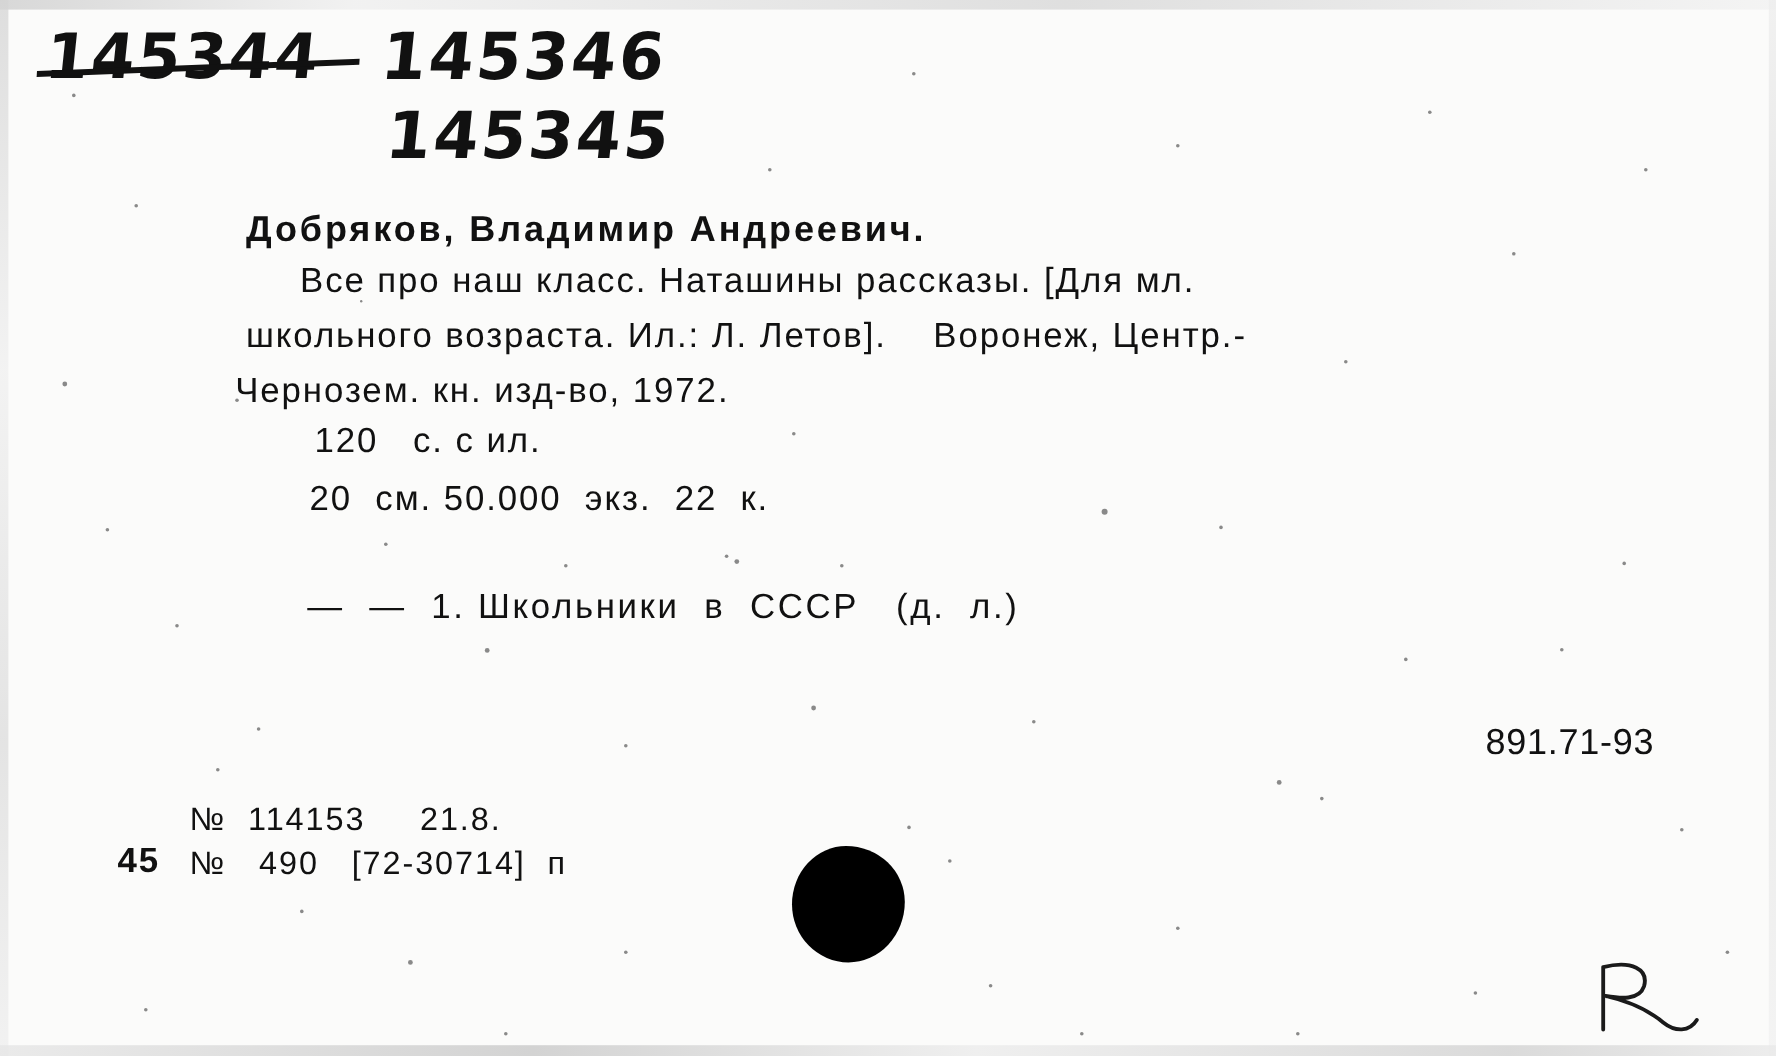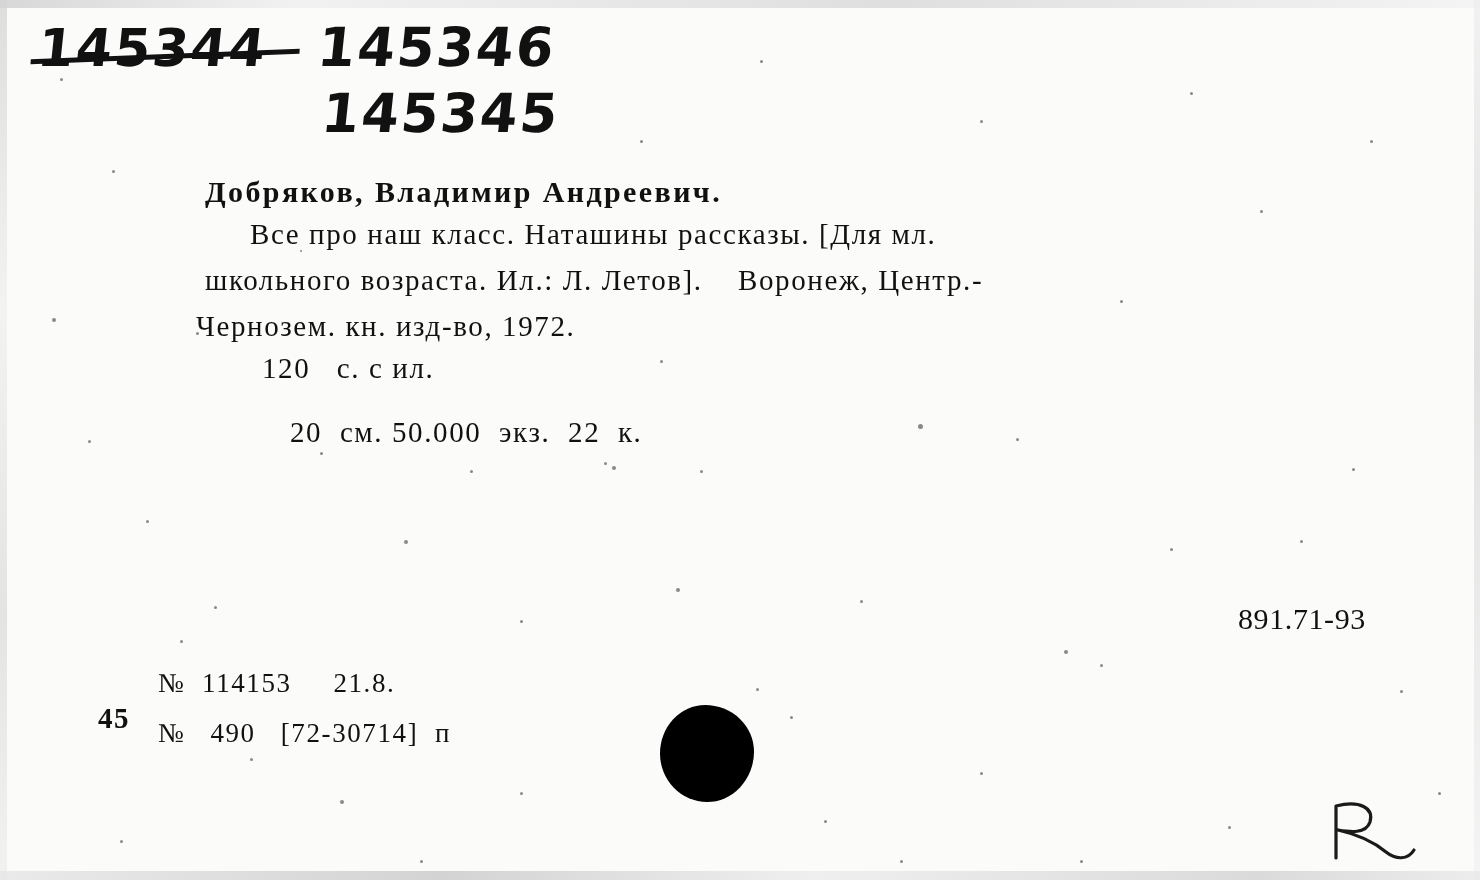--- a/index.html
+++ b/index.html
@@ -74,57 +74,57 @@
     font-size: 54px;
   }
   #hand-num3 {
     left: 322px; top: 82px;
     font-size: 54px;
   }
 
   
   .typed {
     position: absolute;
-    font-family: Liberation Serif, serif;
+    font-family: Liberation Sans, sans-serif;
     font-size: 29px;
     letter-spacing: 1.6px;
     white-space: pre;
     color: #111;
   }
   #author {
     left: 205px; top: 175px;
     font-weight: 700;
     letter-spacing: 2.4px;
     font-size: 30px;
   }
   #title-l1 { left: 250px; top: 218px; }
   #title-l2 { left: 205px; top: 264px; }
   #title-l3 { left: 196px; top: 310px; }
   #phys-l1  { left: 262px; top: 352px; }
-  #phys-l2  { left: 258px; top: 416px; margin-left: 32px; }
+  #phys-l2  { left: 258px; top: 400px; }
 
   #subject {
     left: 256px; top: 490px;
     letter-spacing: 2.2px;
   }
 
   #classnum {
     left: 1238px; top: 602px;
     font-size: 30px;
     letter-spacing: 0.6px;
   }
 
   
   #acq-45 {
     left: 98px; top: 702px;
     font-weight: 700;
     font-size: 29px;
   }
   #acq-l1 { left: 158px; top: 668px; font-size: 27px; }
-  #acq-l2 { left: 158px; top: 704px; font-size: 27px; margin-top: 14px; }
+  #acq-l2 { left: 158px; top: 704px; font-size: 27px; }
   #acq-l3 { left: 158px; top: 740px; font-size: 27px; }
 
   
   #ink-blot {
     position: absolute;
     left: 660px; top: 705px;
     width: 94px; height: 97px;
     background: #000;
     border-radius: 48% 52% 50% 50% / 50% 48% 52% 50%;
   }
@@ -153,20 +153,21 @@
   <div class="hand" id="hand-num2">145346</div>
   <div class="hand" id="hand-num3">145345</div>
 
   <div class="typed" id="author">Добряков, Владимир Андреевич.</div>
   <div class="typed" id="title-l1">Все про наш класс. Наташины рассказы. [Для мл.</div>
   <div class="typed" id="title-l2">школьного возраста. Ил.: Л. Летов].    Воронеж, Центр.-</div>
   <div class="typed" id="title-l3">Чернозем. кн. изд-во, 1972.</div>
   <div class="typed" id="phys-l1">120   с. с ил.</div>
   <div class="typed" id="phys-l2">20  см. 50.000  экз.  22  к.</div>
 
+  <div class="typed" id="subject">—  —  1. Школьники  в  СССР   (д.  л.)</div>
 
   <div class="typed" id="classnum">891.71-93</div>
 
   <div class="typed" id="acq-45">45</div>
   <div class="typed" id="acq-l1">№  114153     21.8.</div>
   <div class="typed" id="acq-l2">№   490   [72-30714]  п</div>
 
   <div id="ink-blot"></div>
 
   <svg id="scribble" viewBox="0 0 92 68">

